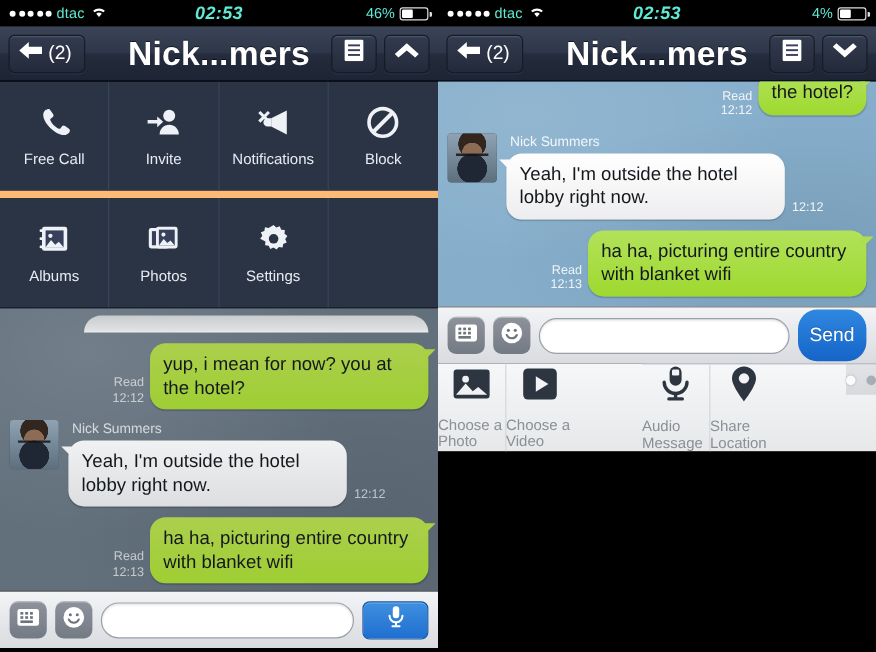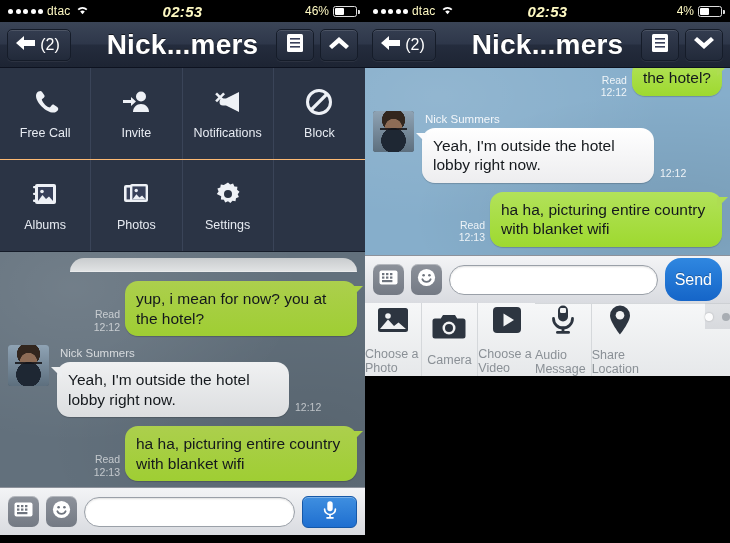--- a/index.html
+++ b/index.html
@@ -7,21 +7,21 @@
     width: 730px; height: 543px;
     background: #000;
     font-family: "Liberation Sans", sans-serif;
     overflow: hidden;
   }
   .screens { display: flex; width: 730px; height: 543px; }
   .phone { width: 365px; height: 543px; position: relative; overflow: hidden; background: #000; }
 
   
   .statusbar {
-    height: 22px; background: #000; color: #fef9c3;
+    height: 22px; background: #000; color: #5eead4;
     display: flex; align-items: center; padding: 0 8px;
     font-size: 12.5px; position: relative;
   }
   .sb-left { display: flex; align-items: center; gap: 4px; }
   .dots { display: flex; gap: 2.5px; align-items: center; }
   .dots i { width: 5px; height: 5px; border-radius: 50%; background: #fff; display: block; }
   .carrier { font-size: 12px; letter-spacing: .2px; }
   .wifi { margin-left: 2px; display: inline-block; }
   .sb-time {
     position: absolute; left: 0; right: 0; text-align: center;
@@ -65,21 +65,21 @@
     color: #fff; font-size: 28px; font-weight: bold;
     letter-spacing: .2px; pointer-events: none;
     text-shadow: 0 -1px 0 rgba(0,0,0,.6);
   }
   .navbtn.sq { width: 38px; margin-left: 0; }
   .navbar .spacer { flex: 1; }
 
   
   .menu-panel { background: #2b3445; border-bottom: 1px solid #151c29; }
   .menu-row { display: flex; }
-  .menu-row + .menu-row { border-top: 1px solid #fdba74; }
+  .menu-row + .menu-row { border-top: 6px solid #fdba74; }
   .menu-cell {
     width: 25%; height: 91px;
     display: flex; flex-direction: column; align-items: center; justify-content: center;
     gap: 9px; border-right: 1px solid #3a4458;
     color: #e9edf3;
   }
   .menu-cell:last-child { border-right: none; }
   .menu-cell.empty { background: transparent; }
   .menu-cell .lbl { font-size: 12.5px; color: #e7ebf2; }
   .menu-cell svg { display: block; }
@@ -583,30 +583,20 @@
             <svg width="34" height="30" viewBox="0 0 34 30">
                 <rect x="2" y="3" width="30" height="24" rx="2.5" fill="#2d3540"></rect>
                 <circle cx="12" cy="11" r="2.8" fill="#f0f1f2"></circle>
                 <path d="M4 24l8-9.5 6 6.6 4.5-3.6L30 24z" fill="#f0f1f2"></path>
               </svg>
           </span>
           <span class="lbl">Choose a Photo</span>
         </div>
         <div class="att-cell">
           <span>
-            <svg width="36" height="28" viewBox="0 0 36 28">
-                <path d="M12 2h12l2.2 3.4H32a2.5 2.5 0 0 1 2.5 2.5v15A2.5 2.5 0 0 1 32 25.4H4A2.5 2.5 0 0 1 1.5 22.9v-15A2.5 2.5 0 0 1 4 5.4h5.8z" fill="#2d3540"></path>
-                <circle cx="18" cy="15" r="6.5" fill="#f2f3f4"></circle>
-                <circle cx="18" cy="15" r="4" fill="#2d3540"></circle>
-              </svg>
-          </span>
-          <span class="lbl">Camera</span>
-        </div>
-        <div class="att-cell">
-          <span>
             <svg width="32" height="30" viewBox="0 0 32 30">
                 <rect x="2" y="2" width="28" height="26" rx="4" fill="#2d3540"></rect>
                 <path d="M12.5 8.5 23 15l-10.5 6.5z" fill="#f2f3f4"></path>
               </svg>
           </span>
           <span class="lbl">Choose a Video</span>
         </div>
       </div>
       <div class="att-row">
         <div class="att-cell">

